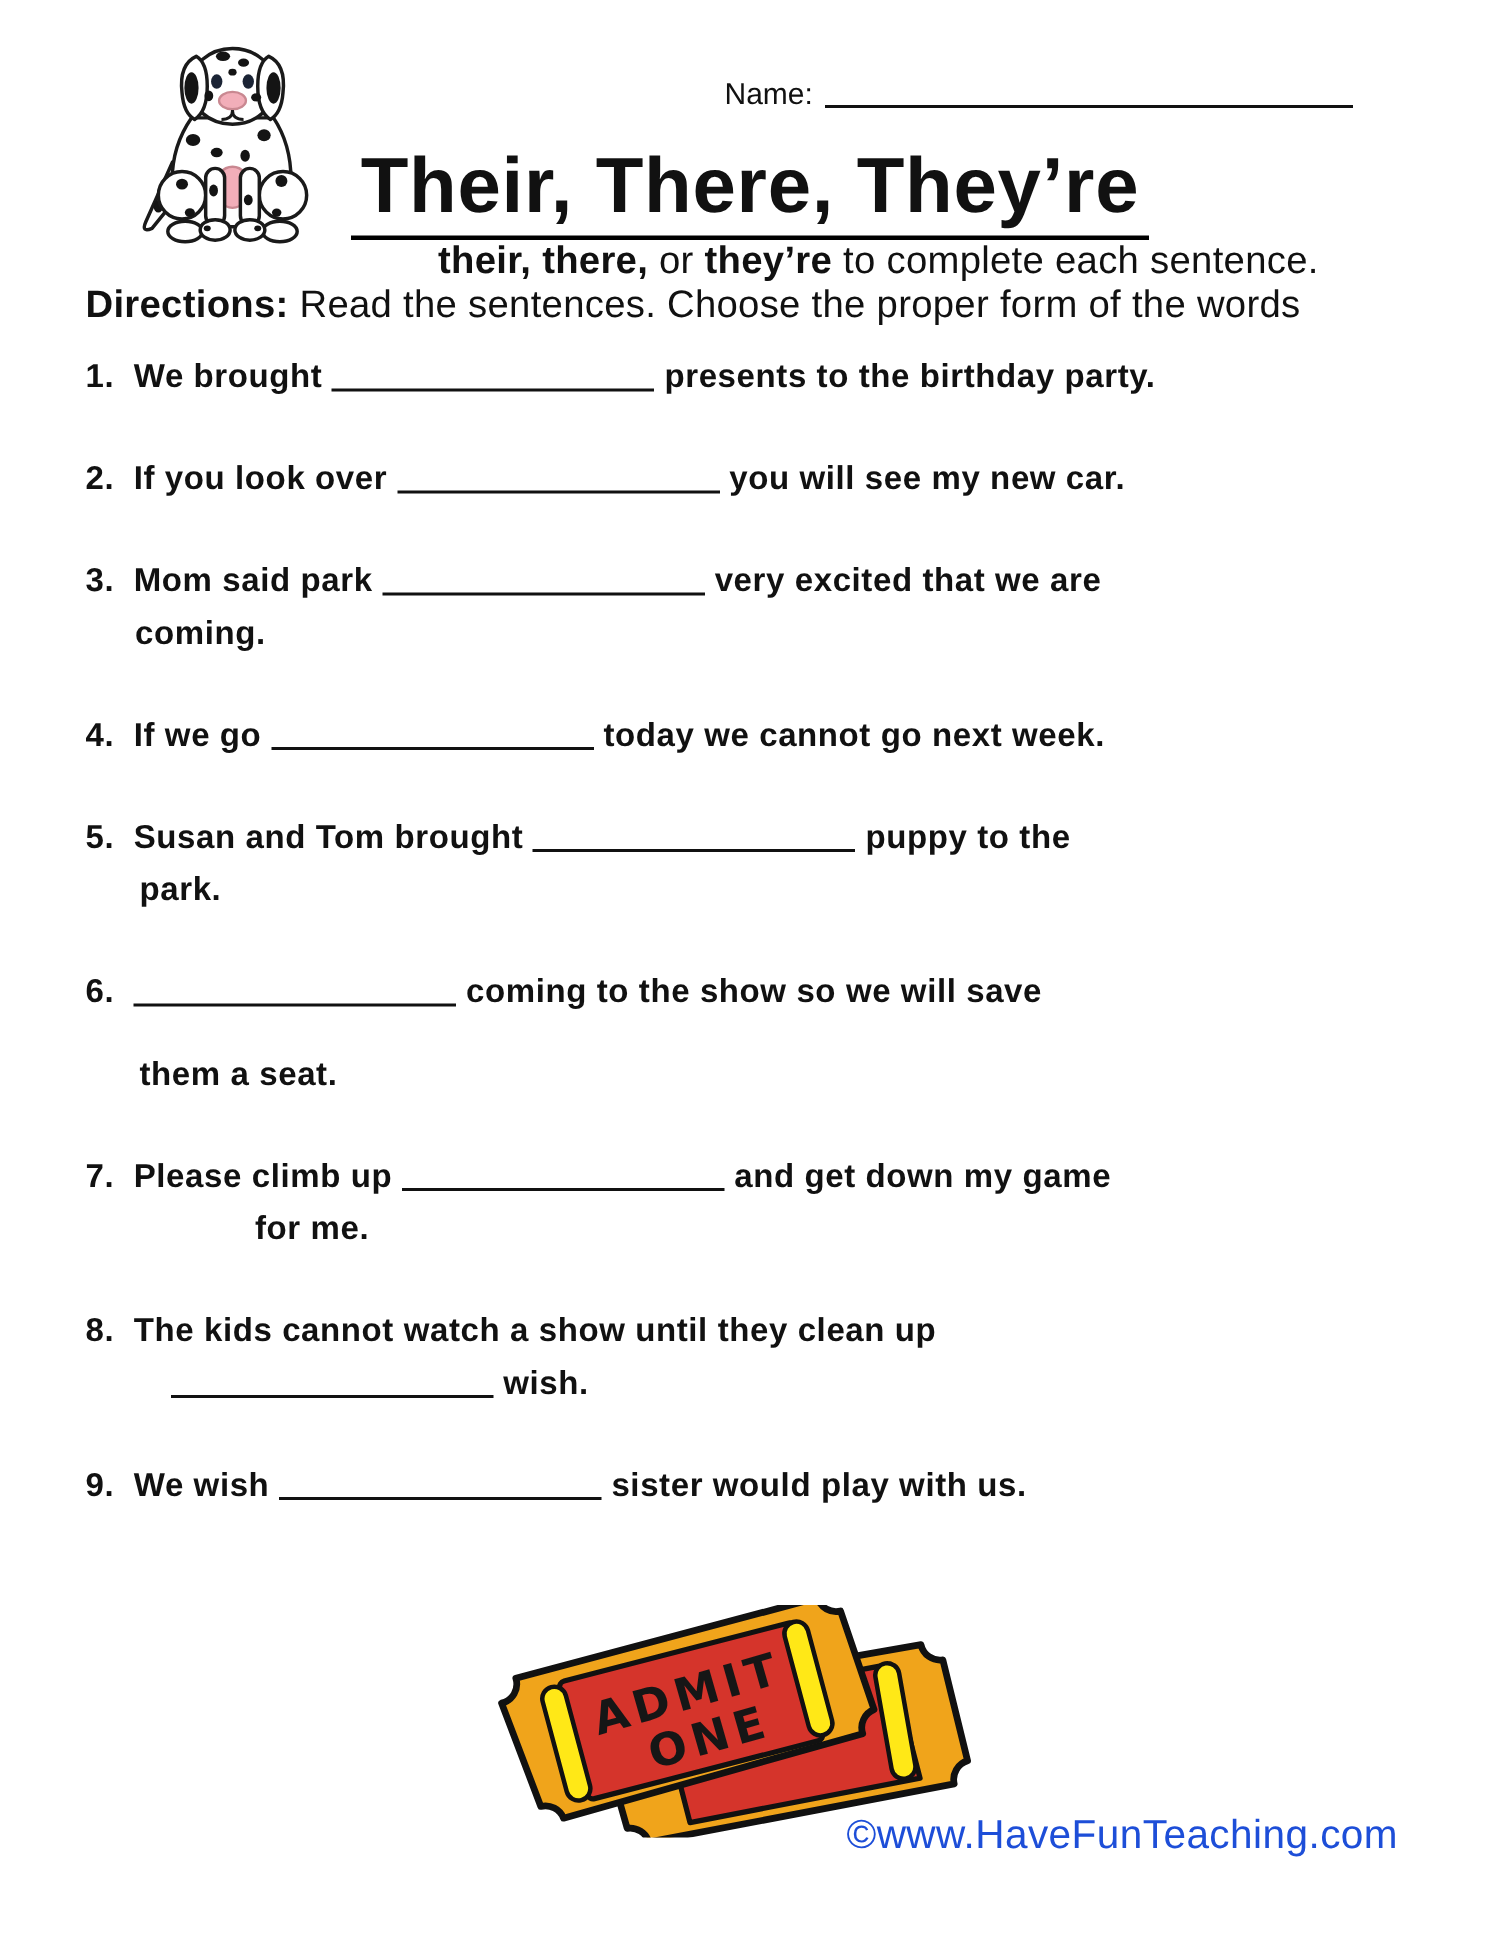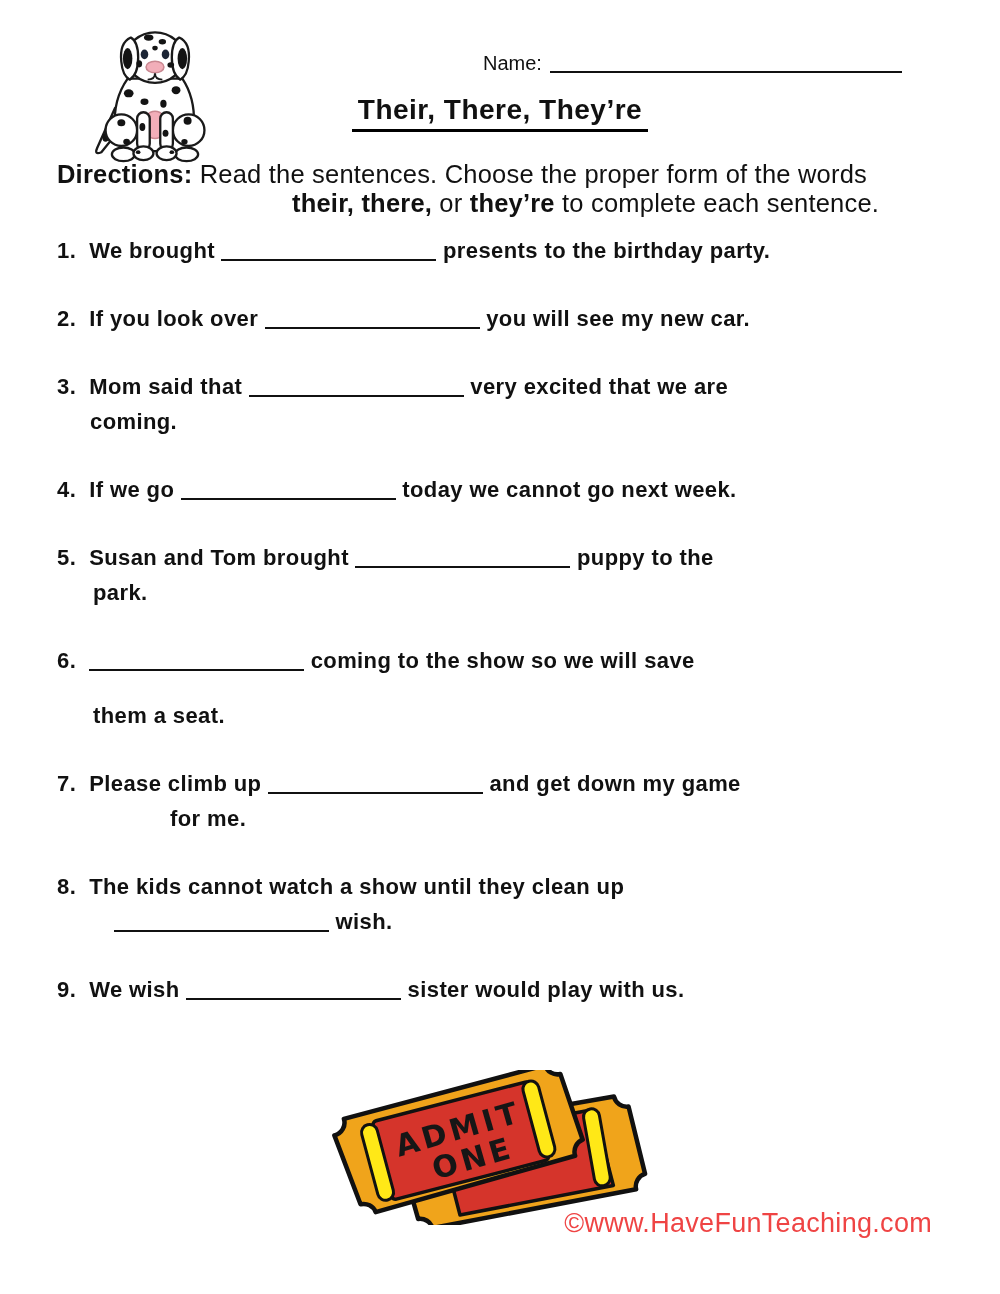--- a/index.html
+++ b/index.html
@@ -8,35 +8,35 @@
     background:#ffffff;color:#111;
     font-family:"Liberation Sans",sans-serif;
   }
   .bold{font-weight:bold;}
   
   #puppy{position:absolute;left:90px;top:26px;width:130px;height:142px;}
   .name-row{position:absolute;left:483px;top:52px;font-size:20px;white-space:nowrap;}
   .name-blank{display:inline-block;width:352px;height:4px;border-bottom:2.5px solid #111;
     margin-left:8px;transform:translateY(3px);}
   .title-row{position:absolute;left:0;right:0;top:94px;text-align:center;}
-  .title{display:inline-block;font-size:28px;font-weight:bold;letter-spacing:.5px;
+  .title{display:inline-block;font-size:52px;font-weight:bold;letter-spacing:.5px;
     border-bottom:3.5px solid #000;padding:0 6px 3px;}
   
   #directions{position:absolute;left:57px;top:160px;right:40px;
     font-size:25.5px;line-height:29px;letter-spacing:.2px;}
   
   #questions{position:absolute;left:57px;top:233px;right:50px;
     font-size:22px;line-height:35px;letter-spacing:.4px;font-weight:bold;}
   .question{margin-bottom:33px;}
   .qnum{margin-right:13px;}
   .blank{display:inline-block;width:215px;height:4px;border-bottom:2.5px solid #111;
     transform:translateY(3px);}
   
   #ticket{position:absolute;left:314px;top:1070px;width:340px;height:155px;}
-  #copyright{position:absolute;right:68px;top:1208px;font-size:27px;color:#ef4444;letter-spacing:.3px;}
+  #copyright{position:absolute;right:68px;top:1208px;font-size:27px;color:#1d4ed8;letter-spacing:.3px;}
   
   .tk-gold{fill:var(--ticket-gold,#F0A41B);stroke:#111;stroke-width:4.5;stroke-linejoin:round;}
   .tk-red{fill:var(--ticket-red,#D5342B);stroke:#111;stroke-width:3.5;stroke-linejoin:round;}
   .tk-yellow{fill:var(--ticket-yellow,#FFE817);stroke:#111;stroke-width:3;stroke-linejoin:round;}
   .tk-text{fill:#161616;font-family:"DejaVu Sans",sans-serif;font-weight:600;font-size:30px;letter-spacing:4px;}
   .pup-white{fill:#fff;stroke:#1a1a1a;stroke-width:2.2;stroke-linejoin:round;}
   .pup-spot{fill:#141414;}
   .pup-pink{fill:var(--nose-pink,#F2AEB9);stroke:#c98891;stroke-width:1.5;}
 </style>
 </head>
@@ -93,33 +93,33 @@
 
 <div class="name-row">
   <span>Name:</span><span class="name-blank"></span>
 </div>
 
 <div class="title-row">
   <span class="title">Their, There, They’re</span>
 </div>
 
 <div id="directions">
+    <div class="q-line" style="padding-left: 235px;"><span class="seg bold">their, there, </span><span class="seg">or </span><span class="seg bold">they’re</span><span class="seg"> to complete each sentence.</span></div>
     <div class="q-line"><span class="seg bold">Directions: </span><span class="seg">Read the sentences. Choose the proper form of the words</span></div>
-    <div class="q-line" style="padding-left: 235px;"><span class="seg bold">their, there, </span><span class="seg">or </span><span class="seg bold">they’re</span><span class="seg"> to complete each sentence.</span></div>
   </div>
 
 <div id="questions">
     <div class="question">
       <div class="q-line"><span class="qnum">1.</span><span class="seg">We brought </span><span class="blank"></span><span class="seg"> presents to the birthday party.</span></div>
     </div>
     <div class="question">
       <div class="q-line"><span class="qnum">2.</span><span class="seg">If you look over </span><span class="blank"></span><span class="seg"> you will see my new car.</span></div>
     </div>
     <div class="question">
-      <div class="q-line"><span class="qnum">3.</span><span class="seg">Mom said that </span><span class="blank"></span><span class="seg"> very excited that we are</span></div>
+      <div class="q-line"><span class="qnum">3.</span><span class="seg">Mom said park </span><span class="blank"></span><span class="seg"> very excited that we are</span></div>
       <div class="q-line" style="padding-left: 33px;"><span class="seg">coming.</span></div>
     </div>
     <div class="question">
       <div class="q-line"><span class="qnum">4.</span><span class="seg">If we go </span><span class="blank"></span><span class="seg"> today we cannot go next week.</span></div>
     </div>
     <div class="question">
       <div class="q-line"><span class="qnum">5.</span><span class="seg">Susan and Tom brought </span><span class="blank"></span><span class="seg"> puppy to the</span></div>
       <div class="q-line" style="padding-left: 36px;"><span class="seg">park.</span></div>
     </div>
     <div class="question">

